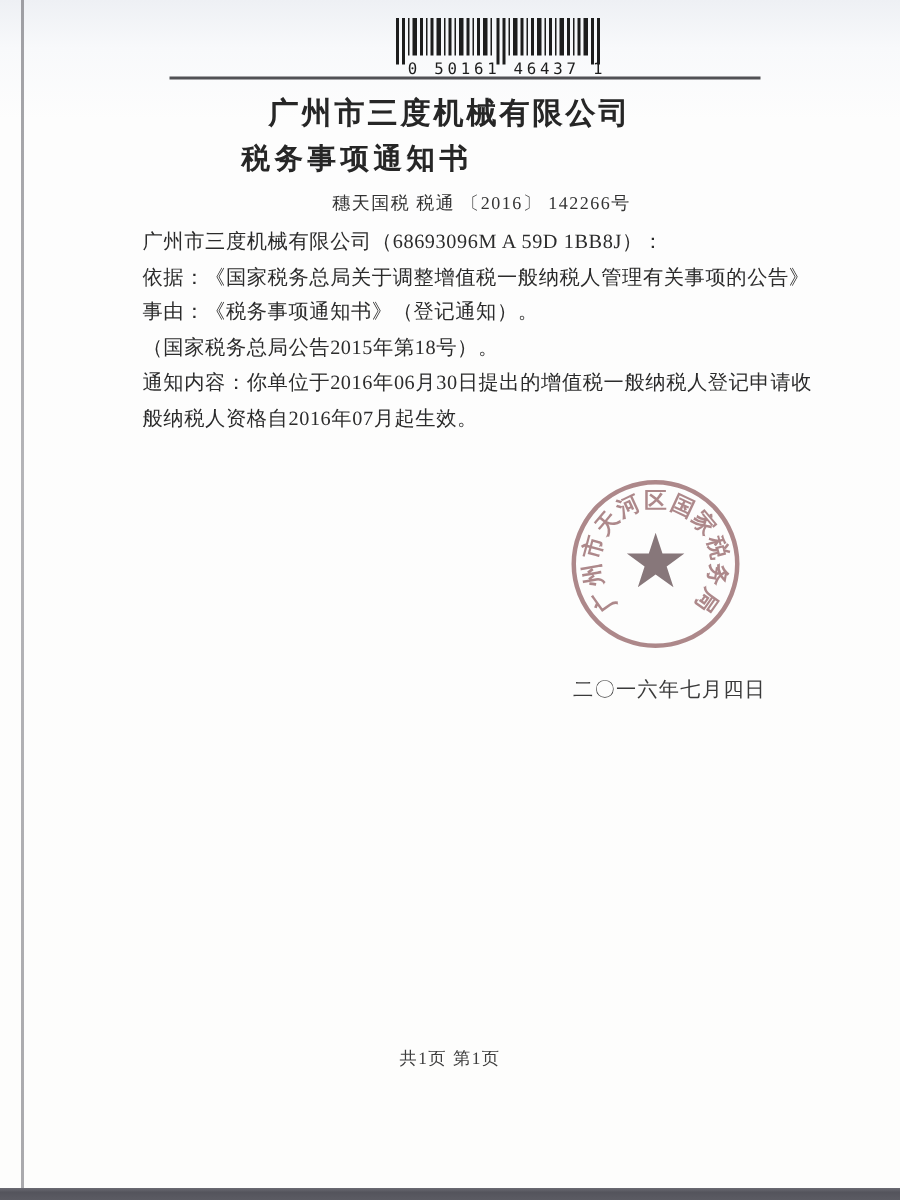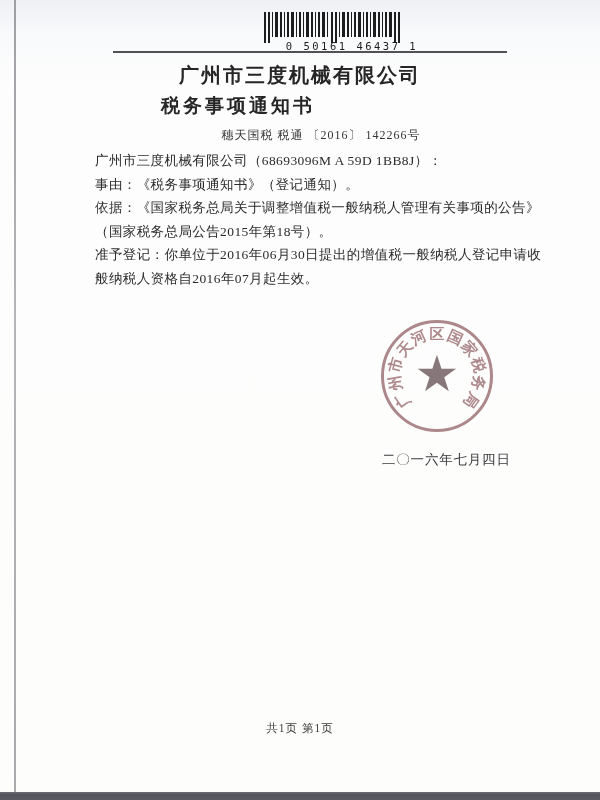--- a/index.html
+++ b/index.html
@@ -31,21 +31,21 @@
 
   
   .barcode {
     position: absolute;
     left: 256px; top: 12px;
     width: 156px; height: 40px;
   }
   .barcode svg { position: absolute; left: 8px; top: 0; }
   .barcode-digits {
     position: absolute;
-    left: 18px; top: 28px; width: 156px;
+    left: 4px; top: 28px; width: 156px;
     font-family: "DejaVu Sans Mono", monospace;
     font-size: 10.5px;
     letter-spacing: 2.5px;
     color: #1d1d1d;
     text-align: center;
     white-space: nowrap;
   }
   .hrule {
     position: absolute;
     left: 113px; top: 51px;
@@ -135,21 +135,21 @@
   .seal-char {
     position: absolute;
     font-size: 15px;
     font-weight: bold;
     color: var(--seal-color, #9c6f72);
     font-family: "Liberation Serif", "DejaVu Serif", serif;
   }
 
   .footer {
     position: absolute;
-    left: 0; top: 721px; width: 600px;
+    left: 0; top: 698px; width: 600px;
     text-align: center;
     font-size: 11.5px;
     letter-spacing: 1px;
     color: #3c3c3c;
   }
 </style>
 </head>
 <body>
 
 <div class="scan">
@@ -200,24 +200,24 @@
   </div>
 
   <div class="hrule"></div>
 
   <div class="title1">广州市三度机械有限公司</div>
   <div class="title2">税务事项通知书</div>
   <div class="docno">穗天国税 税通 〔2016〕 142266号</div>
 
   <div class="body-text">
     <div class="line">广州市三度机械有限公司（68693096M A 59D 1BB8J）：</div>
+    <div class="line">依据：《国家税务总局关于调整增值税一般纳税人管理有关事项的公告》</div>
     <div class="line">事由：《税务事项通知书》（登记通知）。</div>
-    <div class="line">依据：《国家税务总局关于调整增值税一般纳税人管理有关事项的公告》</div>
     <div class="line">（国家税务总局公告2015年第18号）。</div>
-    <div class="line">准予登记：你单位于2016年06月30日提出的增值税一般纳税人登记申请收</div>
+    <div class="line">通知内容：你单位于2016年06月30日提出的增值税一般纳税人登记申请收</div>
     <div class="line">般纳税人资格自2016年07月起生效。</div>
   </div>
 
   <div class="seal-date">二〇一六年七月四日</div>
 
   <div class="seal">
     <span class="seal-star">★</span>
     <div class="seal-chars">
         <span class="seal-char" style="left: 18.5956px; top: 77.0902px; transform: translate(-50%, -50%) rotate(-125deg);">广</span>
         <span class="seal-char" style="left: 11.6381px; top: 60.2932px; transform: translate(-50%, -50%) rotate(-100deg);">州</span>

